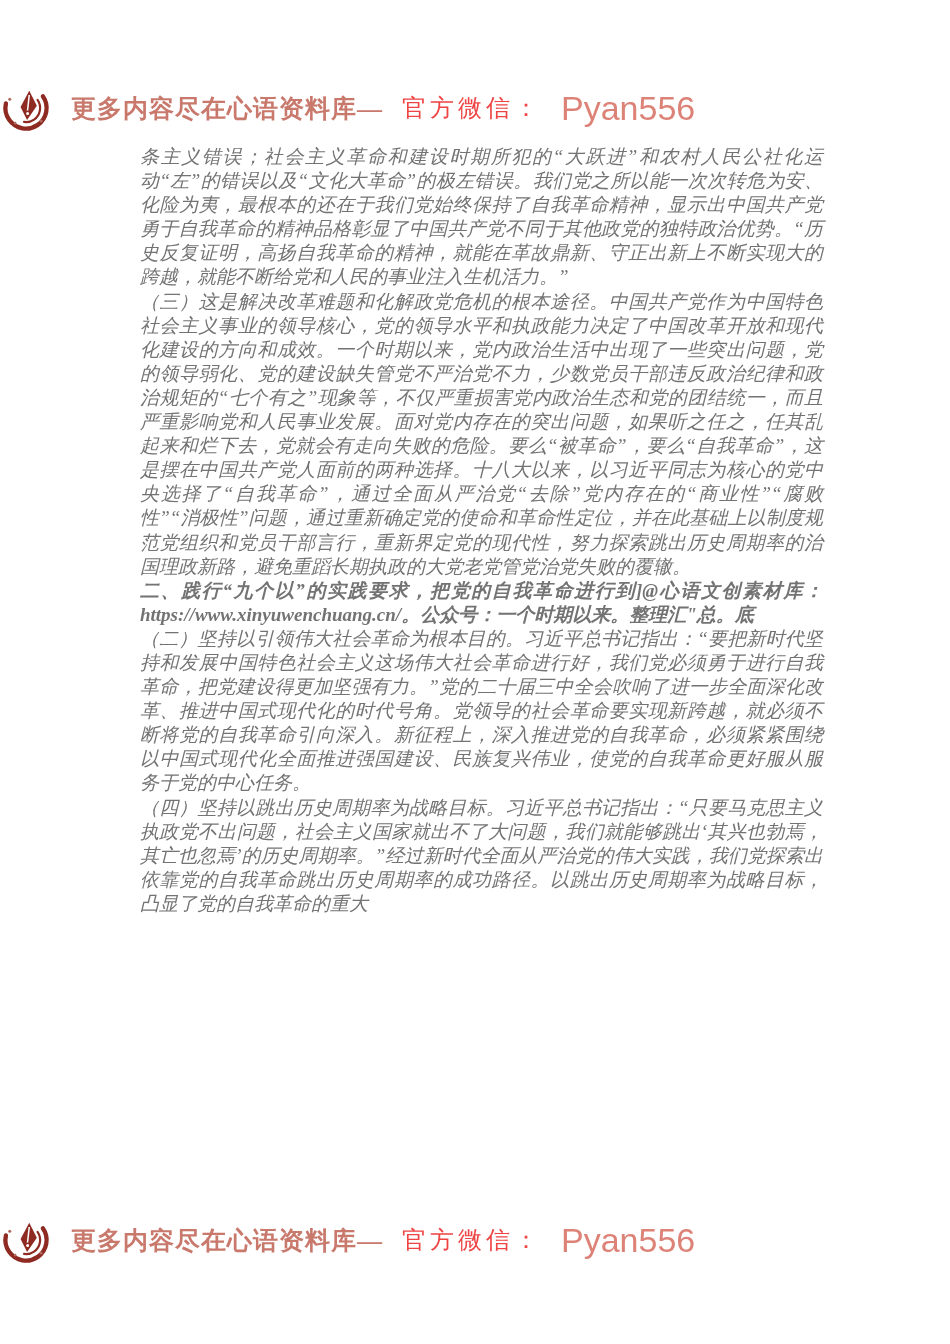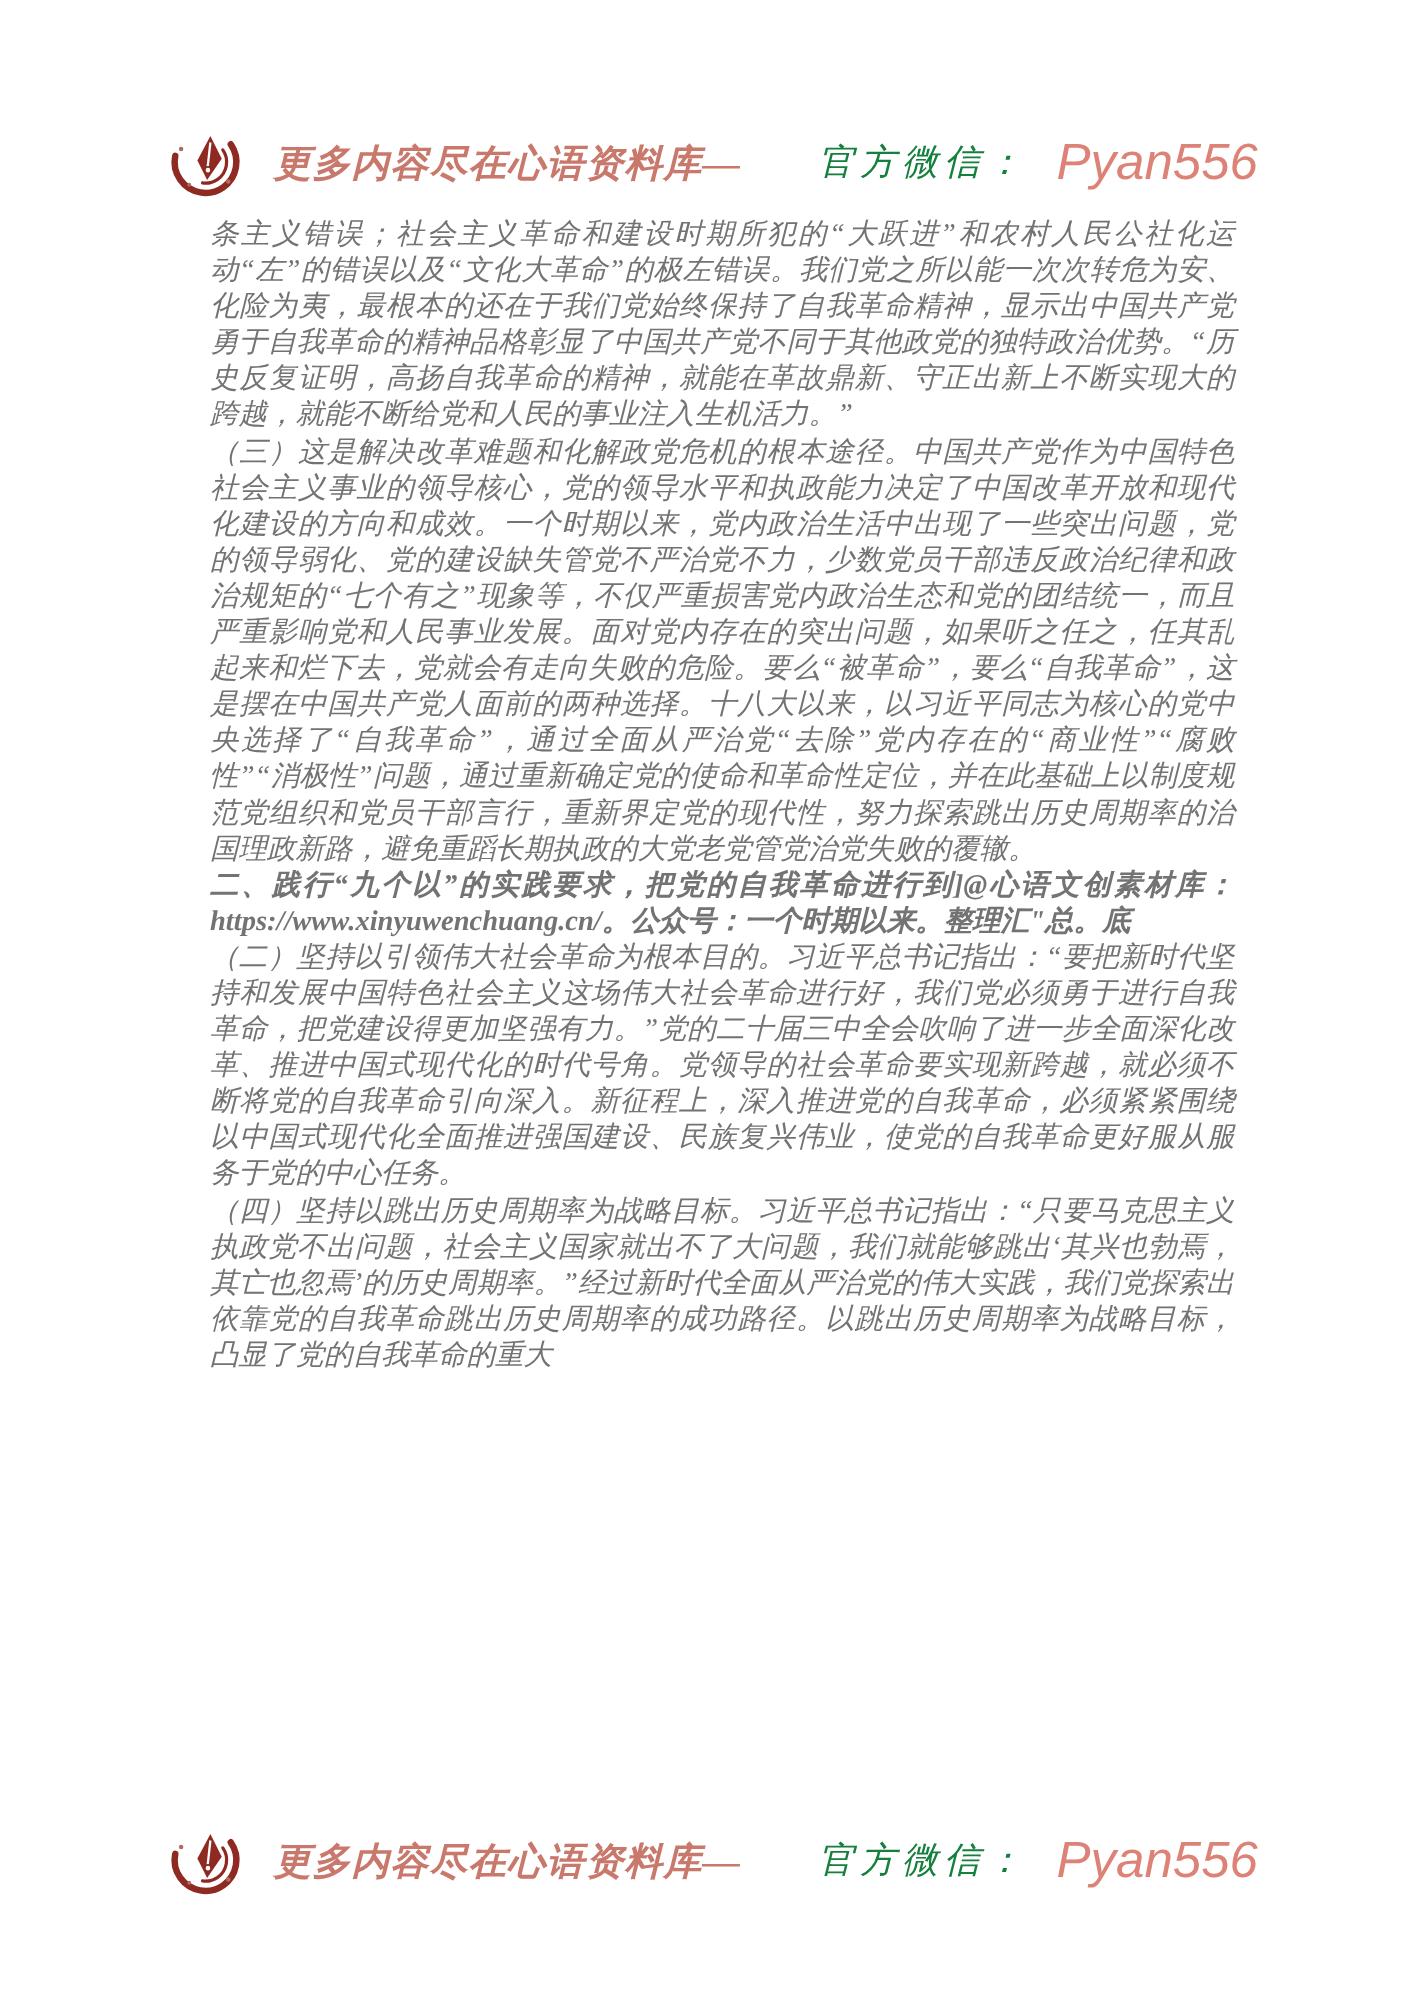--- a/index.html
+++ b/index.html
@@ -9,43 +9,40 @@
     height:1344px;
     background:#ffffff;
     overflow:hidden;
     font-family:"Liberation Serif","DejaVu Serif",serif;
   }
   .watermark{
     position:absolute;
     left:0;
     width:100%;
     display:flex;
-    justify-content:center;
     align-items:center;
     gap:19px;
     white-space:nowrap;
-    font-style:italic;
   }
   .watermark.header{top:82px;}
   .watermark.footer{top:1214px;}
   .logo{
     width:52px;height:52px;flex:0 0 auto;
   }
   .brand-text{
     font-size:25px;
     font-weight:bold;
     color:#c9786c;
     letter-spacing:1px;
   }
   .wechat-label{
     font-size:24px;
-    color:#15803d;
+    color:#ef4444;
     font-family:"Liberation Serif","DejaVu Serif",cursive,serif;
     letter-spacing:4px;
-    margin-left:32px;
   }
   .wechat-id{
     font-size:34px;
     color:#dd8277;
     font-family:"Liberation Sans","DejaVu Sans",sans-serif;
   }
   .doc{
     position:absolute;
     top:145px;
     left:140px;

